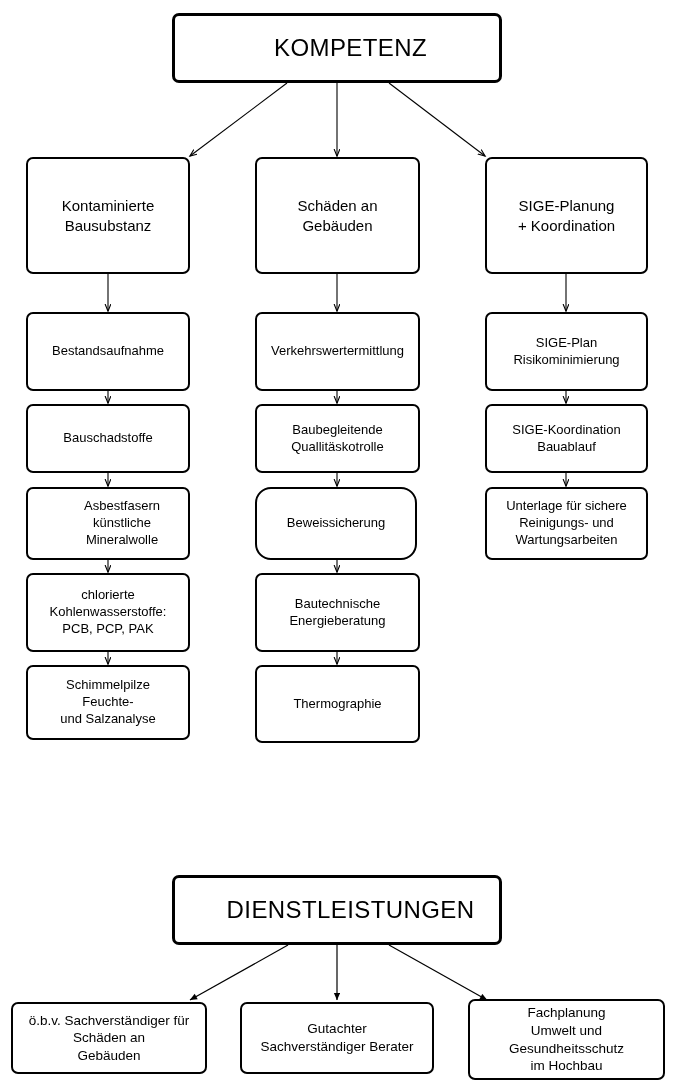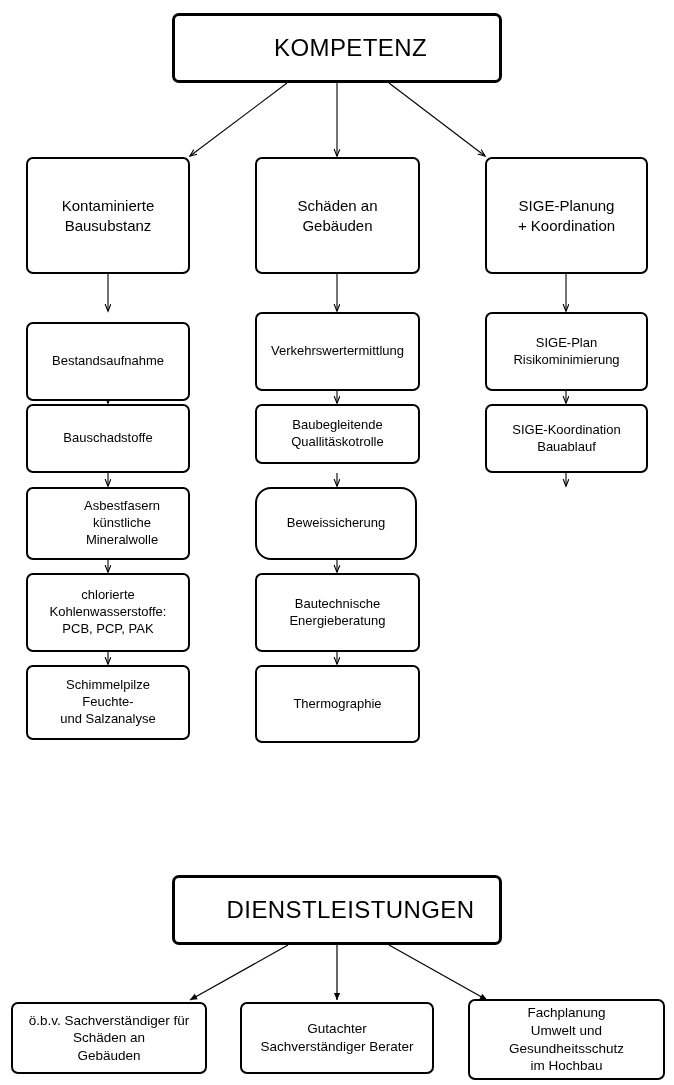--- a/index.html
+++ b/index.html
@@ -108,43 +108,46 @@
 
   <div class="node header" style="left:172px; top:13px; width:330px; height:70px;">KOMPETENZ</div>
 
   <div class="node category" style="left:26px; top:157px; width:164px; height:117px;">Kontaminierte
 Bausubstanz</div>
   <div class="node category" style="left:255px; top:157px; width:165px; height:117px;">Schäden an
 Gebäuden</div>
   <div class="node category" style="left:485px; top:157px; width:163px; height:117px;">SIGE-Planung
 + Koordination</div>
 
-  <div class="node leaf" style="left:26px; top:312px; width:164px; height:79px;margin-top:10px;">Bestandsaufnahme</div>
+  <div class="node leaf" style="left:26px; top:312px; width:164px; height:79px;">Bestandsaufnahme</div>
   <div class="node leaf" style="left:26px; top:404px; width:164px; height:69px;">Bauschadstoffe</div>
   <div class="node leaf" style="left:26px; top:487px; width:164px; height:73px;padding-left:32px;">Asbestfasern
 künstliche Mineralwolle</div>
   <div class="node leaf" style="left:26px; top:573px; width:164px; height:79px;">chlorierte
 Kohlenwasserstoffe:
 PCB, PCP, PAK</div>
   <div class="node leaf" style="left:26px; top:665px; width:164px; height:75px;">Schimmelpilze
 Feuchte-
 und Salzanalyse</div>
 
   <div class="node leaf" style="left:255px; top:312px; width:165px; height:79px;">Verkehrswertermittlung</div>
-  <div class="node leaf" style="left:255px; top:404px; width:165px; height:60px;">Baubegleitende
+  <div class="node leaf" style="left:255px; top:404px; width:165px; height:69px;">Baubegleitende
 Quallitäskotrolle</div>
   <div class="node leaf" style="left:255px; top:487px; width:162px; height:73px;border-radius:16px;">Beweissicherung</div>
   <div class="node leaf" style="left:255px; top:573px; width:165px; height:79px;">Bautechnische
 Energieberatung</div>
   <div class="node leaf" style="left:255px; top:665px; width:165px; height:78px;">Thermographie</div>
 
   <div class="node leaf" style="left:485px; top:312px; width:163px; height:79px;">SIGE-Plan
 Risikominimierung</div>
   <div class="node leaf" style="left:485px; top:404px; width:163px; height:69px;">SIGE-Koordination
 Bauablauf</div>
+  <div class="node leaf" style="left:485px; top:487px; width:163px; height:73px;">Unterlage für sichere
+Reinigungs- und
+Wartungsarbeiten</div>
 
   <div class="node header" style="left:172px; top:875px; width:330px; height:70px;">DIENSTLEISTUNGEN</div>
 
   <div class="node service" style="left:11px; top:1002px; width:196px; height:72px;">ö.b.v. Sachverständiger für
 Schäden an
 Gebäuden</div>
   <div class="node service" style="left:240px; top:1002px; width:194px; height:72px;">Gutachter
 Sachverständiger   Berater</div>
   <div class="node service" style="left:468px; top:999px; width:197px; height:81px;">Fachplanung
 Umwelt und

